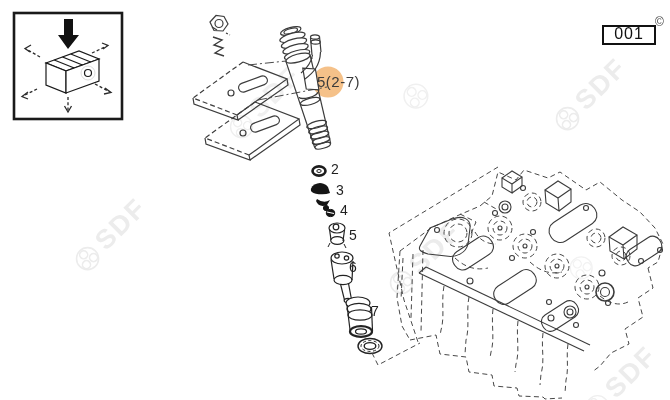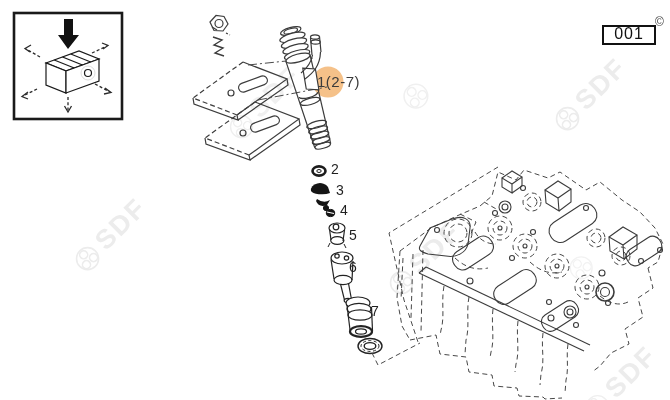--- a/index.html
+++ b/index.html
@@ -339,21 +339,21 @@
       </g>
     </g>
   </svg>
 
   <div class="label-layer">
     <div class="code-box">
       <span>001</span>
     </div>
     <span class="copyright">©</span>
 
-    <div class="callout-label">1(2-7)</div>
+    <div class="callout-label">5(2-7)</div>
 
     <div class="pnum" style="left:331px;top:161px;">2</div>
     <div class="pnum" style="left:336px;top:182px;">3</div>
     <div class="pnum" style="left:340px;top:202px;">4</div>
     <div class="pnum" style="left:349px;top:227px;">5</div>
     <div class="pnum" style="left:349px;top:259px;">6</div>
     <div class="pnum" style="left:371px;top:303px;">7</div>
   </div>
 </div>
 

